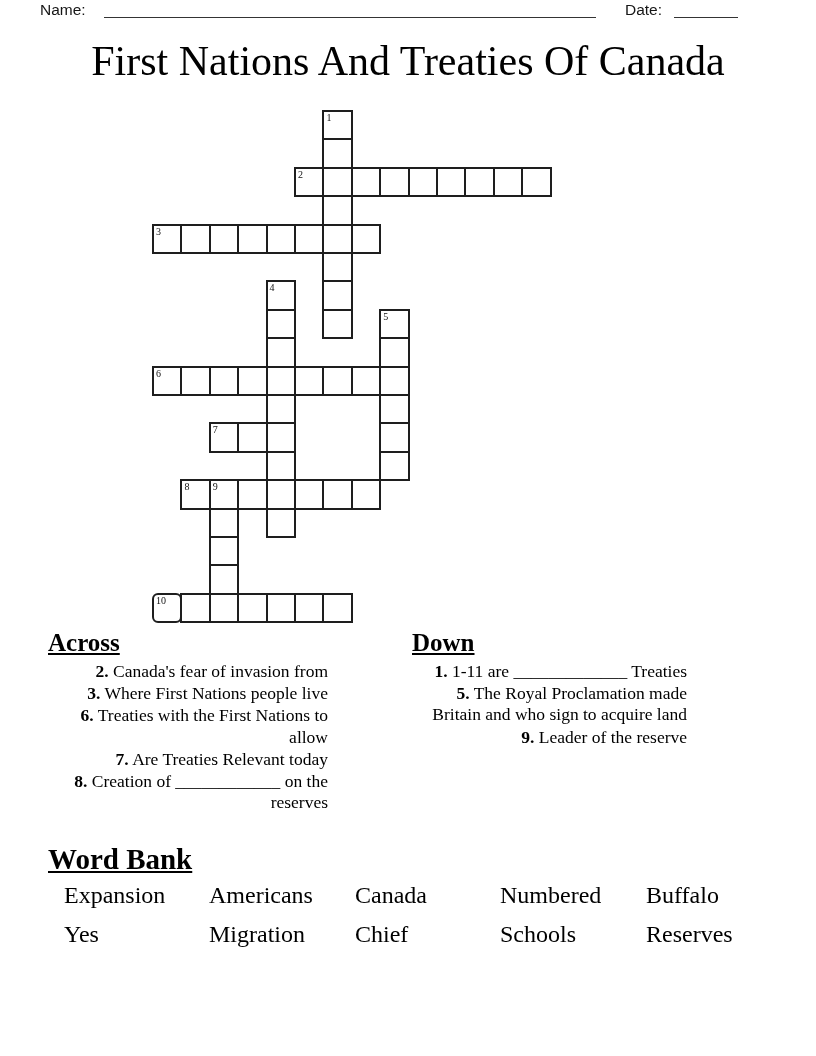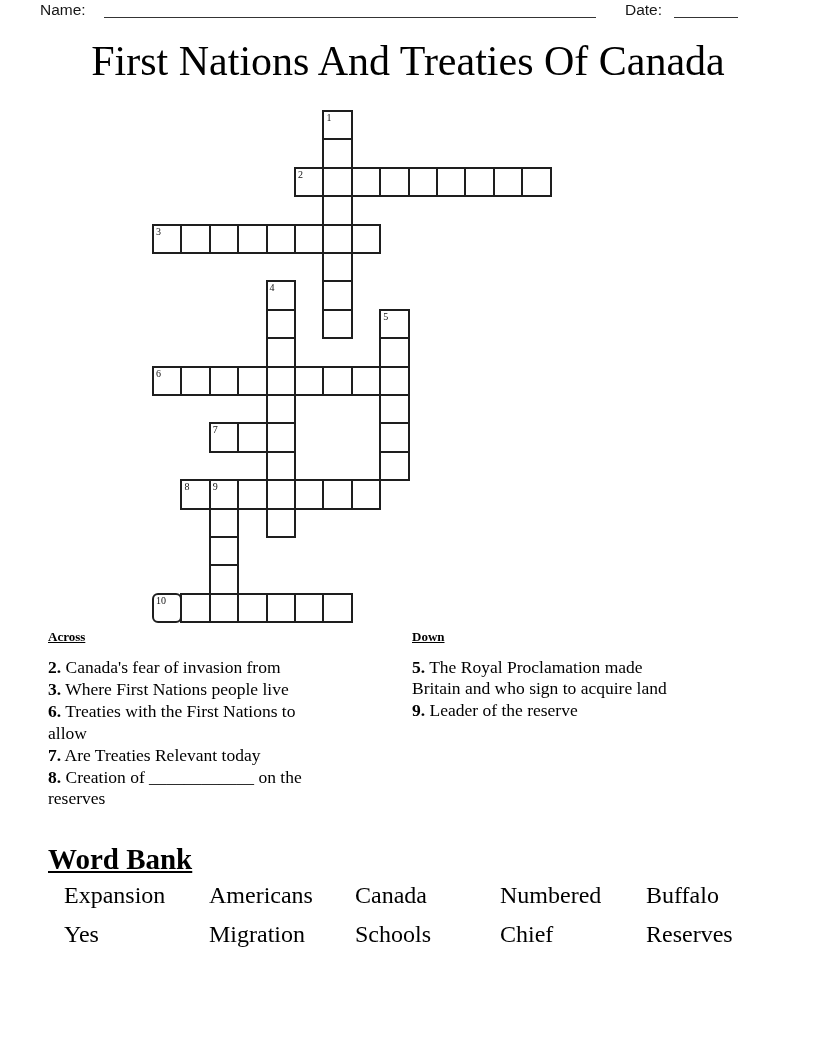--- a/index.html
+++ b/index.html
@@ -69,31 +69,32 @@
     line-height: 11px;
     font-family: "Liberation Serif", "DejaVu Serif", serif;
     color: #111;
   }
 
   
   .clues { position: absolute; top: 629px; }
   .clues-across { left: 48px;  width: 280px; }
   .clues-down   { left: 412px; width: 275px; }
   .clue-head {
-    font-size: 13px;
+    font-size: 25px;
     font-weight: bold;
     text-decoration: underline;
-    margin-bottom: 12px;
+    margin-bottom: 4px;
     color: #000;
   }
   .clue {
     font-size: 17.5px;
     line-height: 21.2px;
     margin-bottom: 1px;
     color: #000;
+    text-align: right;
   }
   .cnum { font-weight: bold; }
 
   
   .wb-head {
     position: absolute;
     left: 48px;
     top: 843px;
     font-size: 29px;
     font-weight: bold;
@@ -217,32 +218,33 @@
         <div class="clue"><span class="cnum">3.</span> Where First Nations people live</div>
         <div class="clue"><span class="cnum">6.</span> Treaties with the First Nations to allow</div>
         <div class="clue"><span class="cnum">7.</span> Are Treaties Relevant today</div>
         <div class="clue"><span class="cnum">8.</span> Creation of ____________ on the reserves</div>
       </div>
   </div>
 
   <div class="clues clues-down">
     <div class="clue-head">Down</div>
     <div>
+        <div class="clue"><span class="cnum">1.</span> 1-11 are _____________ Treaties</div>
         <div class="clue"><span class="cnum">5.</span> The Royal Proclamation made Britain and who sign to acquire land</div>
         <div class="clue"><span class="cnum">9.</span> Leader of the reserve</div>
       </div>
   </div>
 
   <div class="wb-head">Word Bank</div>
   <div class="wb-grid">
       <div class="wb-word">Expansion</div>
       <div class="wb-word">Americans</div>
       <div class="wb-word">Canada</div>
       <div class="wb-word">Numbered</div>
       <div class="wb-word">Buffalo</div>
       <div class="wb-word">Yes</div>
       <div class="wb-word">Migration</div>
+      <div class="wb-word">Chief</div>
       <div class="wb-word">Schools</div>
-      <div class="wb-word">Chief</div>
       <div class="wb-word">Reserves</div>
     </div>
 
 </div>
 
 </body></html>

